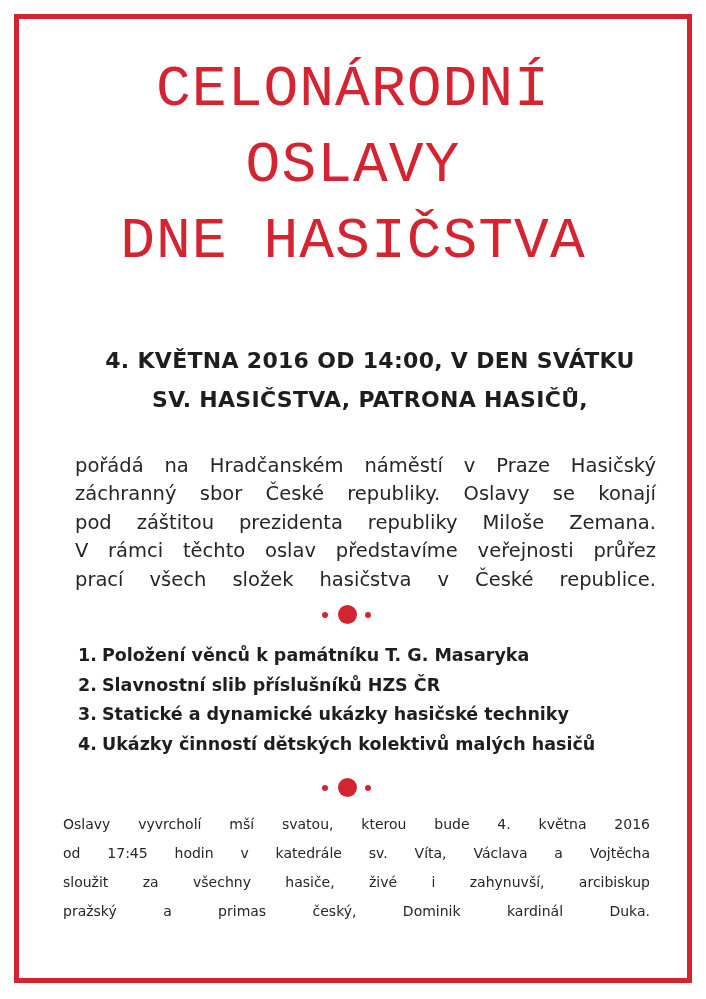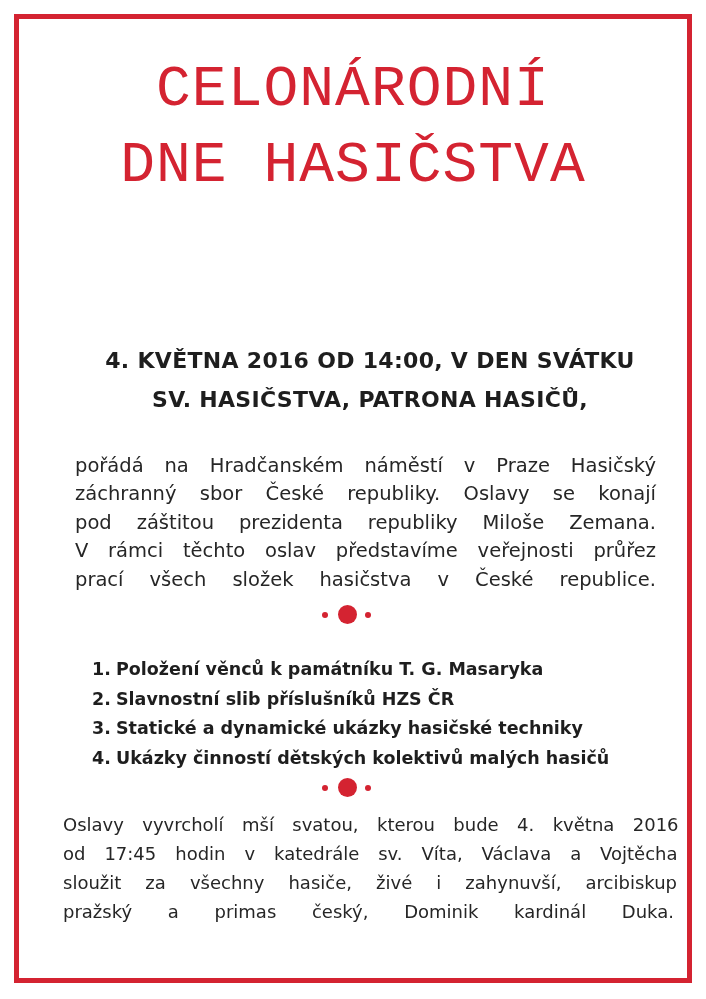--- a/index.html
+++ b/index.html
@@ -86,50 +86,51 @@
       background: #d42331;
       left: 25px;
       top: 1px;
     }
     .divider .dot-small.left { left: 9px; }
     .divider .dot-small.right { left: 52px; }
     .program {
       position: absolute;
       left: 78px;
       top: 641px;
-      margin: 14px;
+      margin: 0;
       padding: 0;
       list-style: none;
       font-family: "DejaVu Sans", sans-serif;
       font-weight: bold;
       font-size: 17.5px;
       line-height: 29.6px;
       color: #1e1e1e;
     }
     .program li { white-space: nowrap; }
     .program .num { display: inline-block; min-width: 24px; }
     .closing {
       position: absolute;
       left: 63px;
       width: 587px;
       top: 810px;
       font-family: "DejaVu Sans", sans-serif;
-      font-size: 18px;
+      font-size: 14px;
       line-height: 29px;
       color: #262626;
       margin: 0;
     }
   </style>
 </head>
 <body>
 
 <div class="frame"></div>
 
 <h1 class="title">
   <span class="line">CELONÁRODNÍ</span>
+  <span class="line">OSLAVY</span>
   <span class="line">DNE HASIČSTVA</span>
 </h1>
 
 <h2 class="subtitle">
   <span class="line">4. KVĚTNA 2016 OD 14:00, V DEN SVÁTKU</span>
   <span class="line">SV. HASIČSTVA, PATRONA HASIČŮ,</span>
 </h2>
 
 <p class="intro">
   <span class="line" style="display: block; white-space: nowrap; word-spacing: 14.7031px;">pořádá na Hradčanském náměstí v Praze Hasičský</span>

